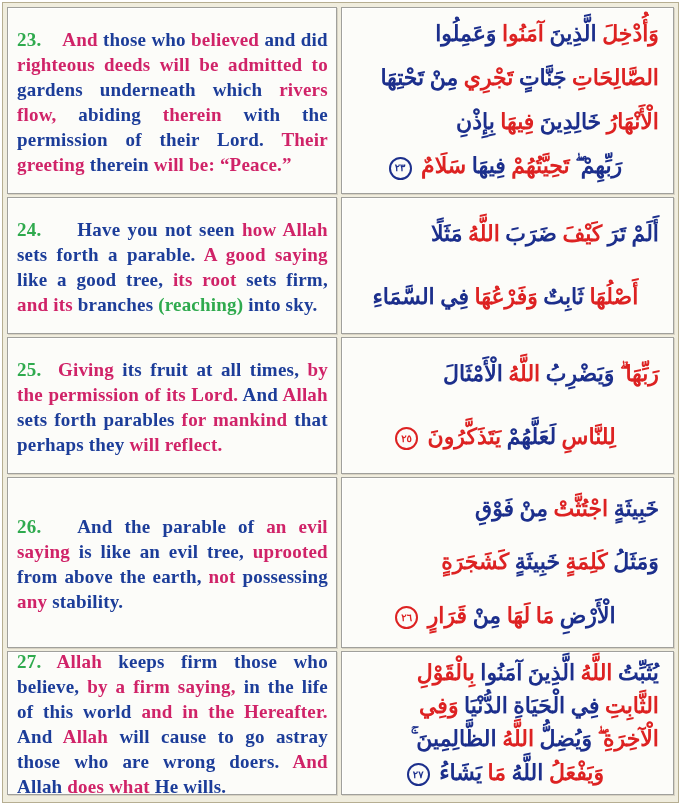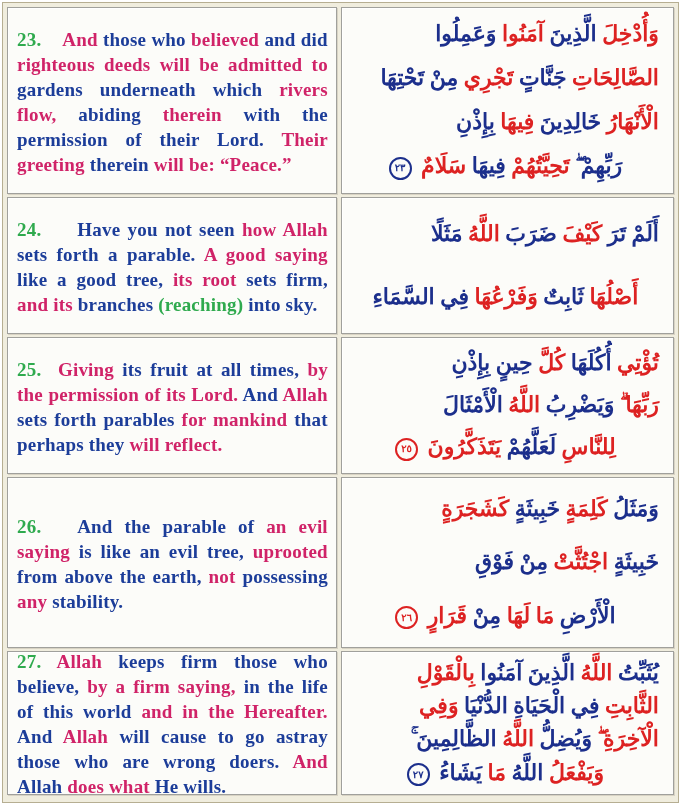--- a/index.html
+++ b/index.html
@@ -95,33 +95,32 @@
             <div class="aline"><span class="c-n">أَلَمْ تَرَ </span><span class="c-r">كَيْفَ </span><span class="c-n">ضَرَبَ </span><span class="c-r">اللَّهُ </span><span class="c-n">مَثَلًا</span></div>
             <div class="aline center"><span class="c-r">أَصْلُهَا </span><span class="c-n">ثَابِتٌ </span><span class="c-r">وَفَرْعُهَا </span><span class="c-n">فِي السَّمَاءِ </span></div>
           </div>
   </div>
 
   <div class="row">
     <div class="cell english">
       <p><span class="c-g">25. &nbsp;</span><span class="c-p">Giving </span><span class="c-b">its fruit at all times, </span><span class="c-p">by the permission of its Lord. </span><span class="c-b">And </span><span class="c-p">Allah </span><span class="c-b">sets forth parables </span><span class="c-p">for mankind </span><span class="c-b">that perhaps they </span><span class="c-p">will reflect.</span></p>
     </div>
     <div class="cell arabic">
-            <div class="aline"><span class="c-r">تُؤْتِي </span><span class="c-n">أُكُلَهَا </span><span class="c-r">كُلَّ </span><span class="c-n">حِينٍ بِإِذْنِ</span></div>
             <div class="aline"><span class="c-r">رَبِّهَا ۗ </span><span class="c-n">وَيَضْرِبُ </span><span class="c-r">اللَّهُ </span><span class="c-n">الْأَمْثَالَ</span></div>
             <div class="aline center"><span class="c-r">لِلنَّاسِ </span><span class="c-n">لَعَلَّهُمْ </span><span class="c-r">يَتَذَكَّرُونَ </span><span class="ayah-mark mark-red">٢٥</span></div>
           </div>
   </div>
 
   <div class="row">
     <div class="cell english">
       <p><span class="c-g">26. &nbsp;&nbsp;</span><span class="c-b">And the parable of </span><span class="c-p">an evil saying </span><span class="c-b">is like an evil tree, </span><span class="c-p">uprooted </span><span class="c-b">from above the earth, </span><span class="c-p">not </span><span class="c-b">possessing </span><span class="c-p">any </span><span class="c-b">stability.</span></p>
     </div>
     <div class="cell arabic">
+            <div class="aline"><span class="c-n">خَبِيثَةٍ </span><span class="c-r">اجْتُثَّتْ </span><span class="c-n">مِنْ فَوْقِ</span></div>
             <div class="aline"><span class="c-n">وَمَثَلُ </span><span class="c-r">كَلِمَةٍ </span><span class="c-n">خَبِيثَةٍ </span><span class="c-r">كَشَجَرَةٍ</span></div>
-            <div class="aline"><span class="c-n">خَبِيثَةٍ </span><span class="c-r">اجْتُثَّتْ </span><span class="c-n">مِنْ فَوْقِ</span></div>
             <div class="aline center"><span class="c-n">الْأَرْضِ </span><span class="c-r">مَا لَهَا </span><span class="c-n">مِنْ </span><span class="c-r">قَرَارٍ </span><span class="ayah-mark mark-red">٢٦</span></div>
           </div>
   </div>
 
   <div class="row">
     <div class="cell english">
       <p><span class="c-g">27. </span><span class="c-p">Allah </span><span class="c-b">keeps firm those who believe, </span><span class="c-p">by a firm saying, </span><span class="c-b">in the life of this world </span><span class="c-p">and in the Hereafter. </span><span class="c-b">And </span><span class="c-p">Allah </span><span class="c-b">will cause to go astray those who are wrong doers. </span><span class="c-p">And </span><span class="c-b">Allah </span><span class="c-p">does what </span><span class="c-b">He wills.</span></p>
     </div>
     <div class="cell arabic">
             <div class="aline"><span class="c-n">يُثَبِّتُ </span><span class="c-r">اللَّهُ </span><span class="c-n">الَّذِينَ آمَنُوا </span><span class="c-r">بِالْقَوْلِ</span></div>

